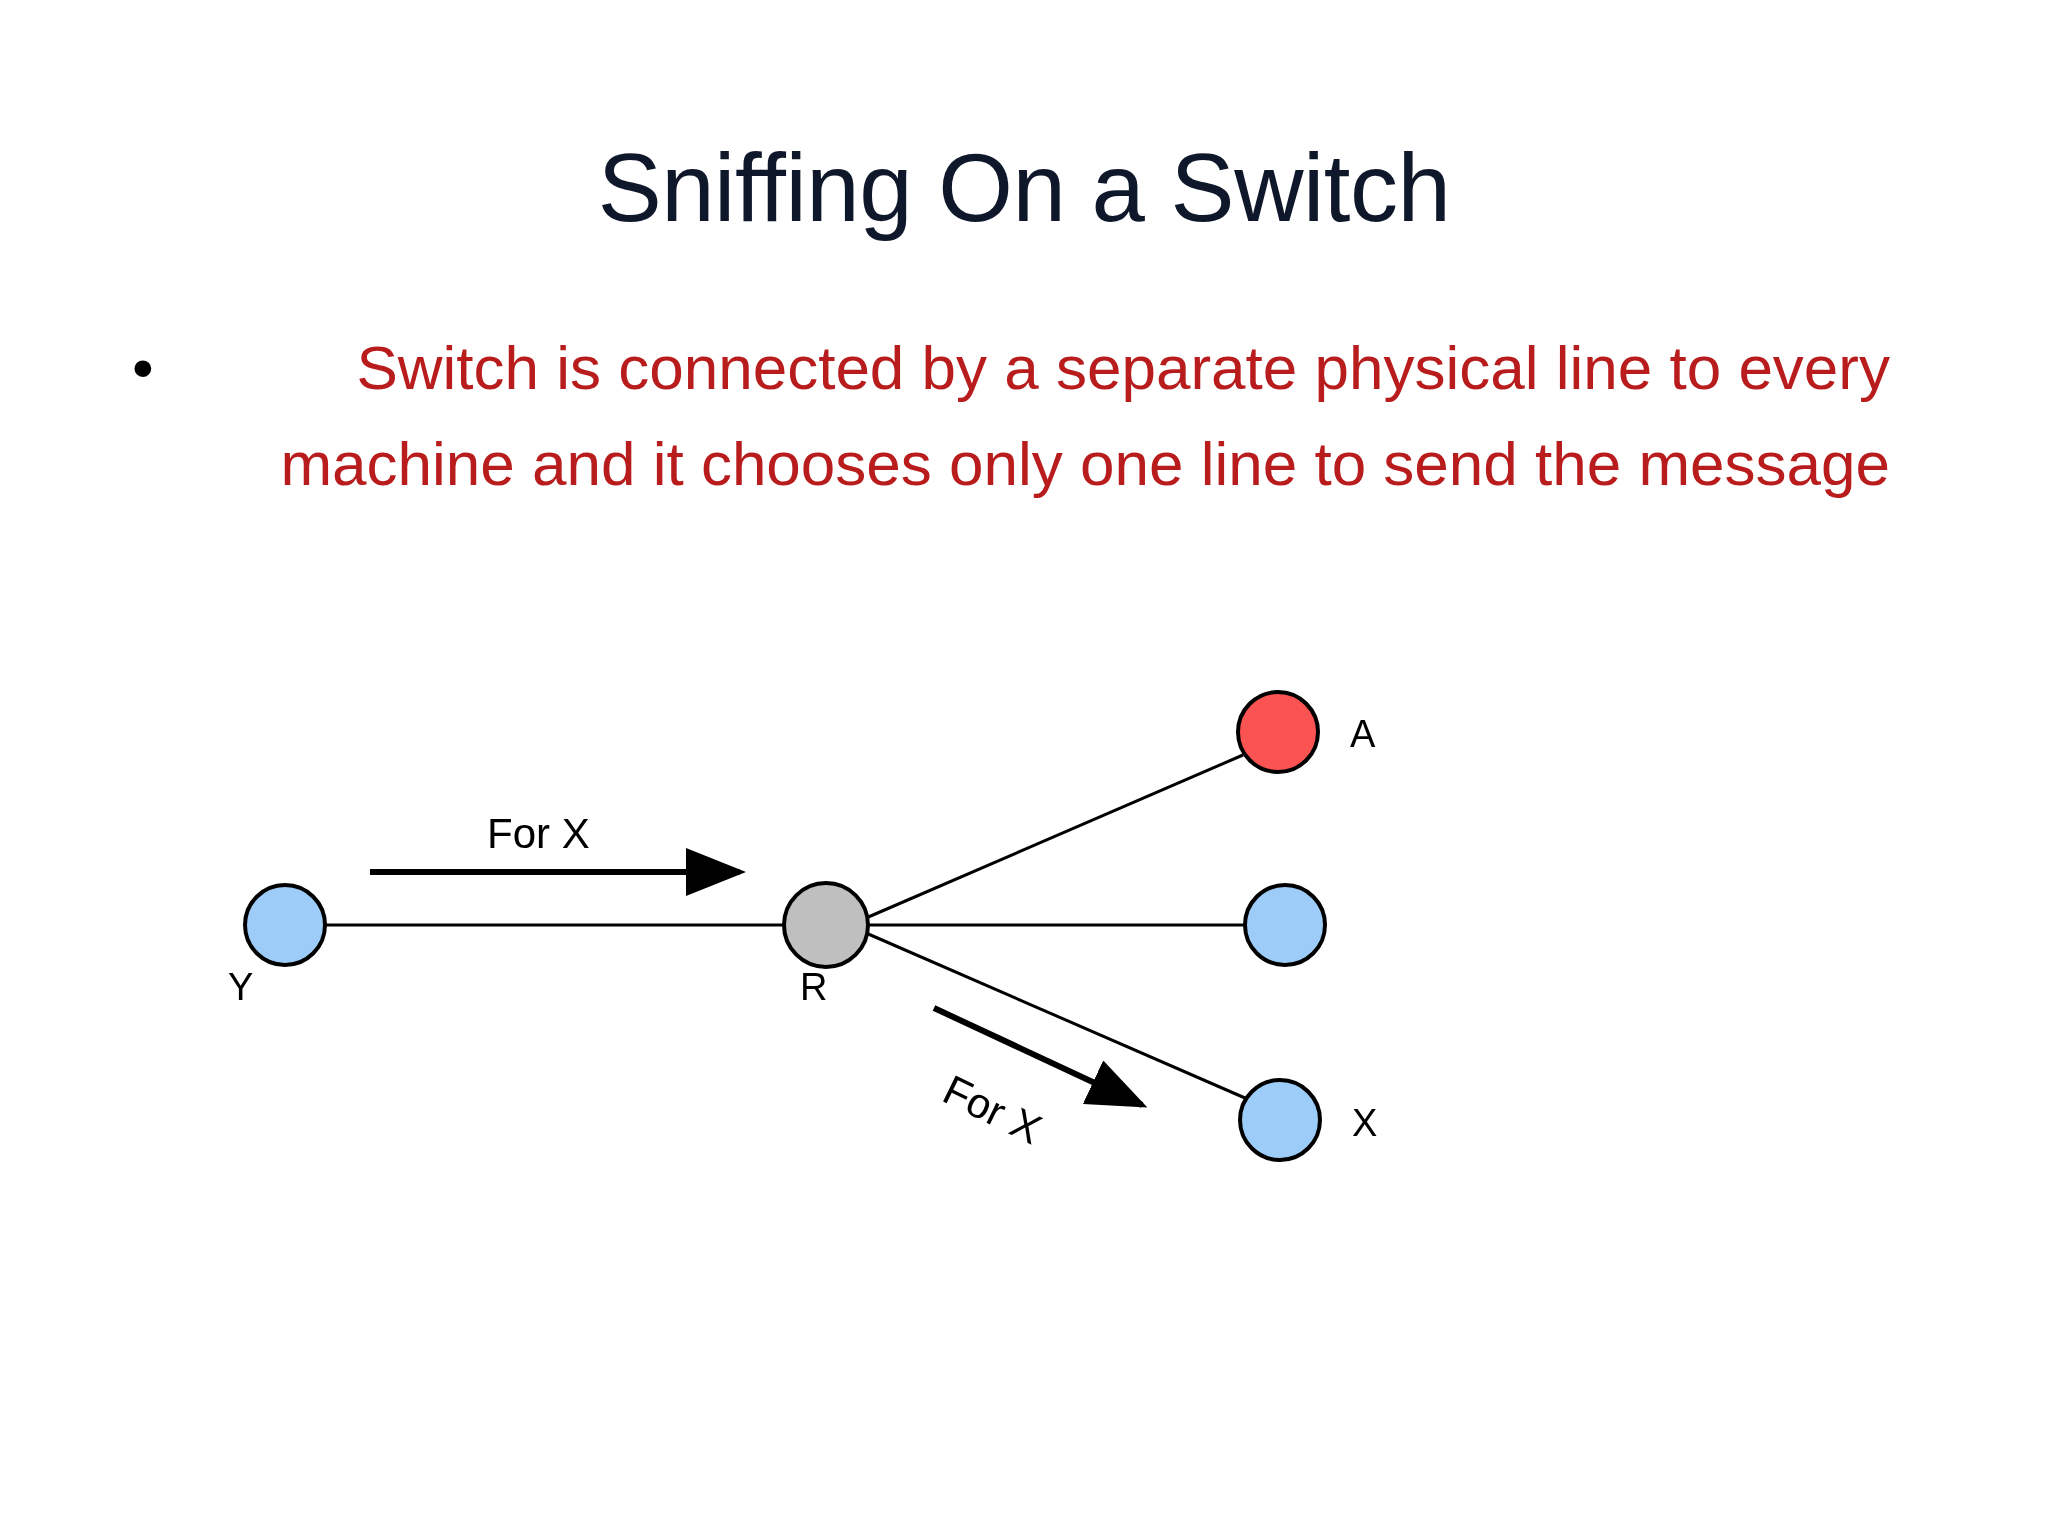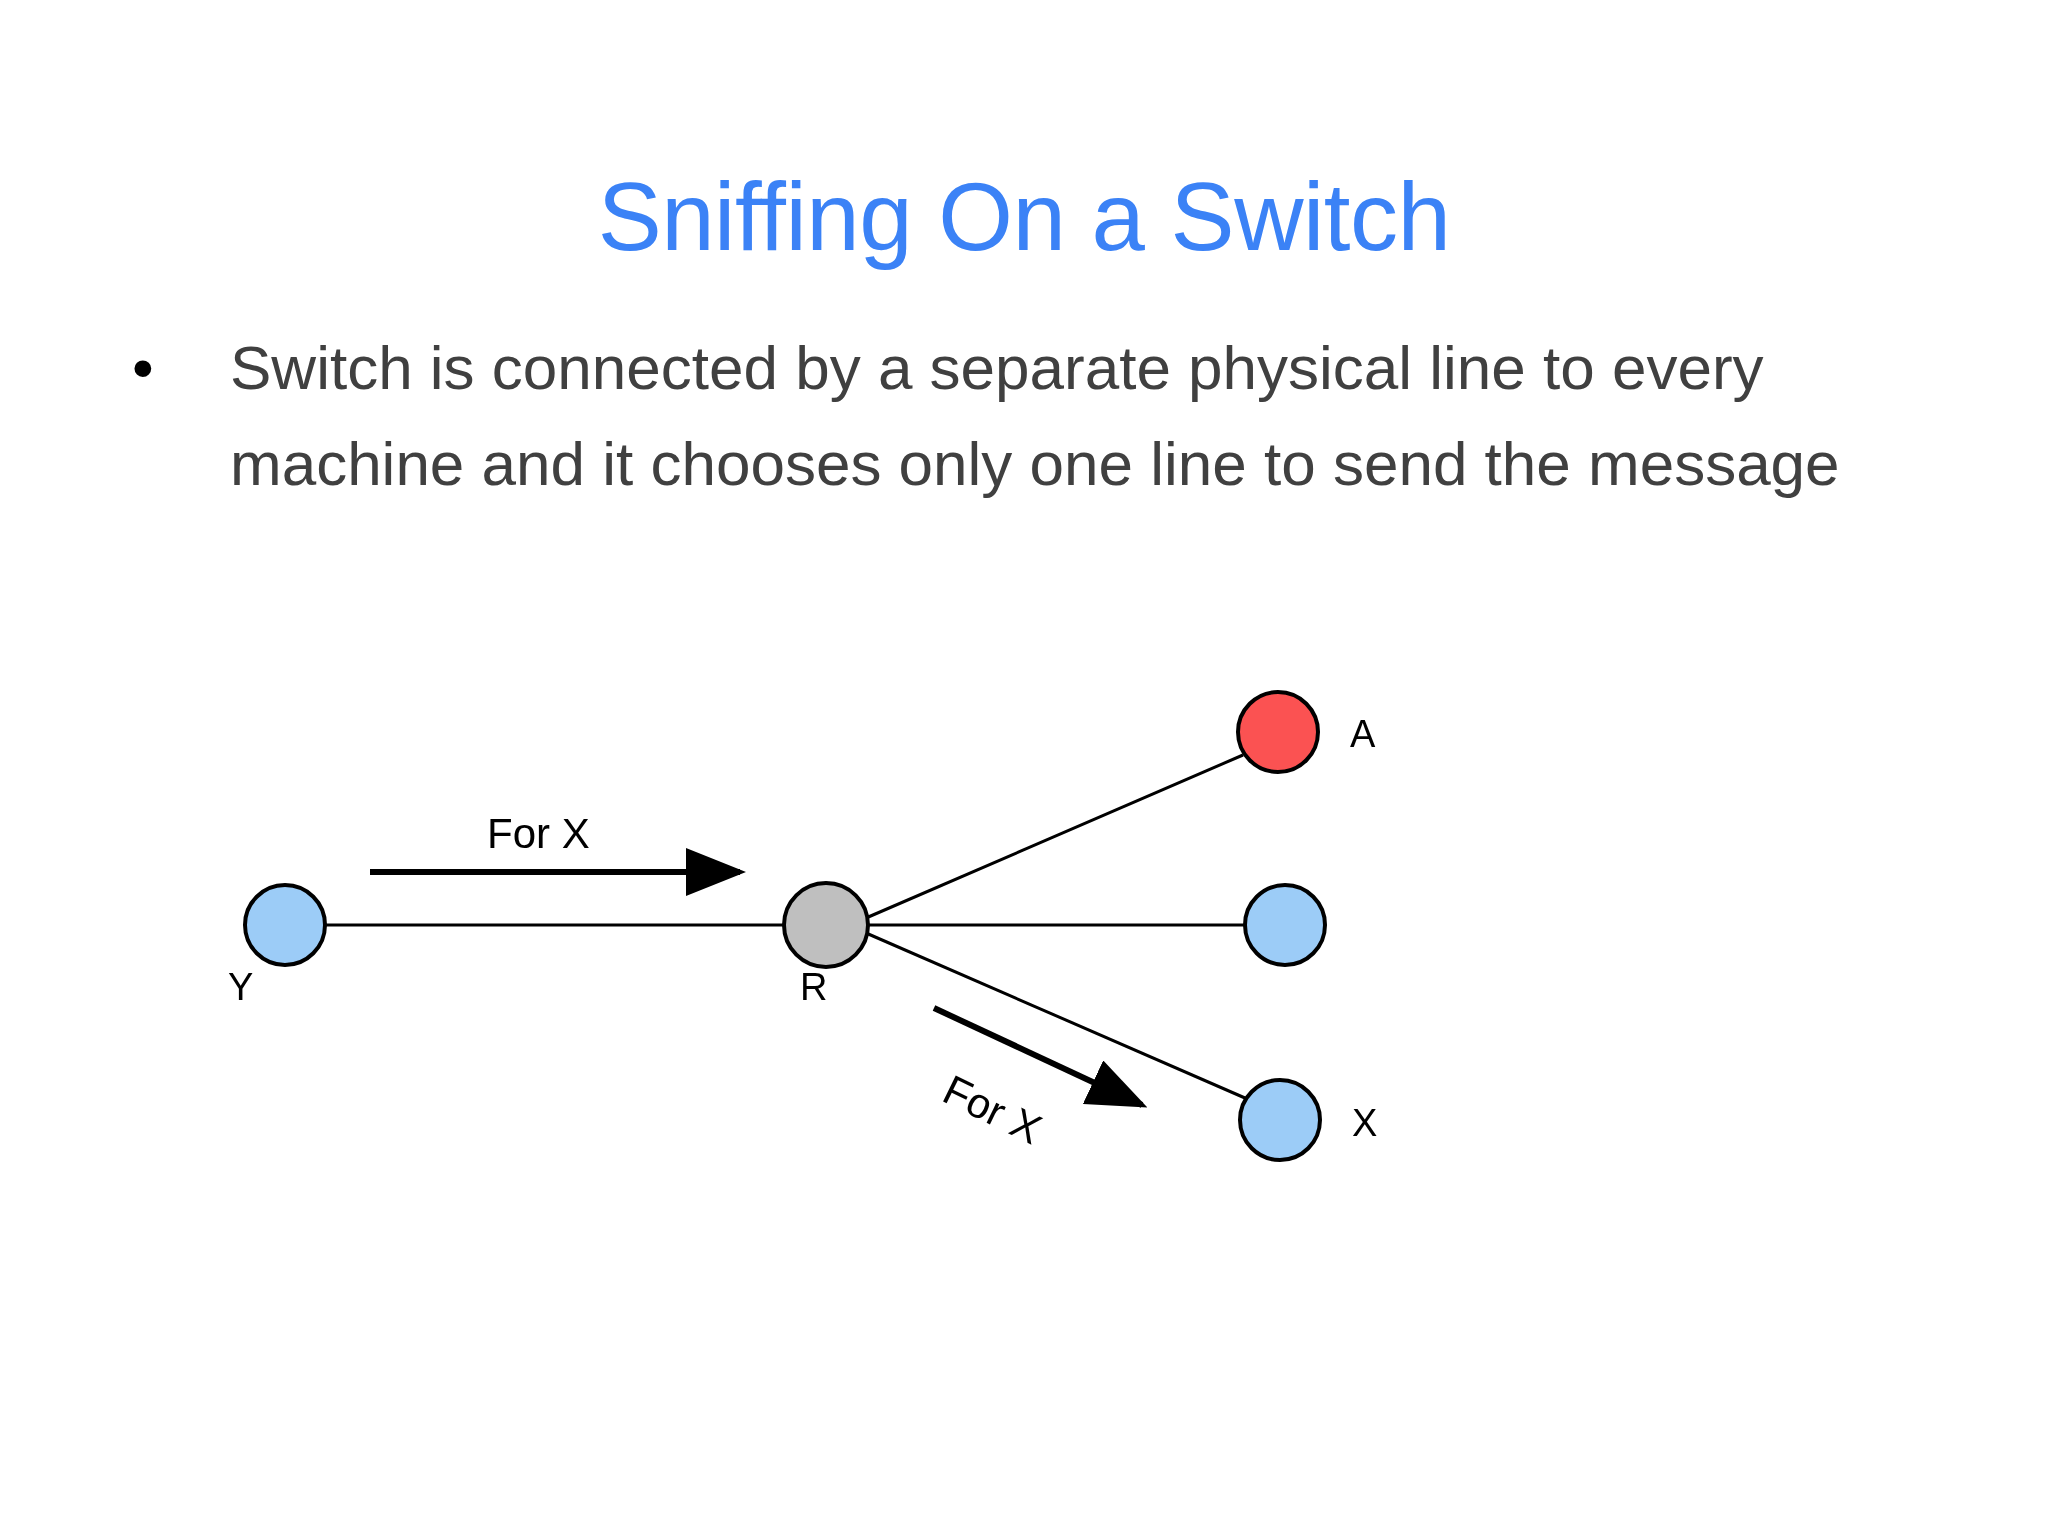--- a/index.html
+++ b/index.html
@@ -29,22 +29,21 @@
     position: absolute;
     left: 0;
     top: 135px;
     width: 2048px;
     text-align: center;
     font-size: 96px;
     line-height: 106px;
     font-weight: 400;
     letter-spacing: -0.5px;
     white-space: nowrap;
-    color: #3b82f6;
-    margin-top: 29px;
+    color: #0f172a;
   }
 
   
   #body-block {
     position: absolute;
     left: 120px;
     top: 320px;
     width: 1820px;
   }
   .bullet-row {
@@ -58,22 +57,23 @@
     line-height: 96px;
     text-align: left;
     padding-left: 12px;
     box-sizing: border-box;
   }
   .bullet-text {
     flex: 1 1 auto;
     font-size: 62px;
     line-height: 96px;
     max-width: 1660px;
-    color: #404040;
+    color: #b91c1c;
     font-weight: 400;
+    text-align: right;
   }
 
   
   #diagram {
     position: absolute;
     left: 0;
     top: 600px;
     width: 2048px;
     height: 700px;
   }

